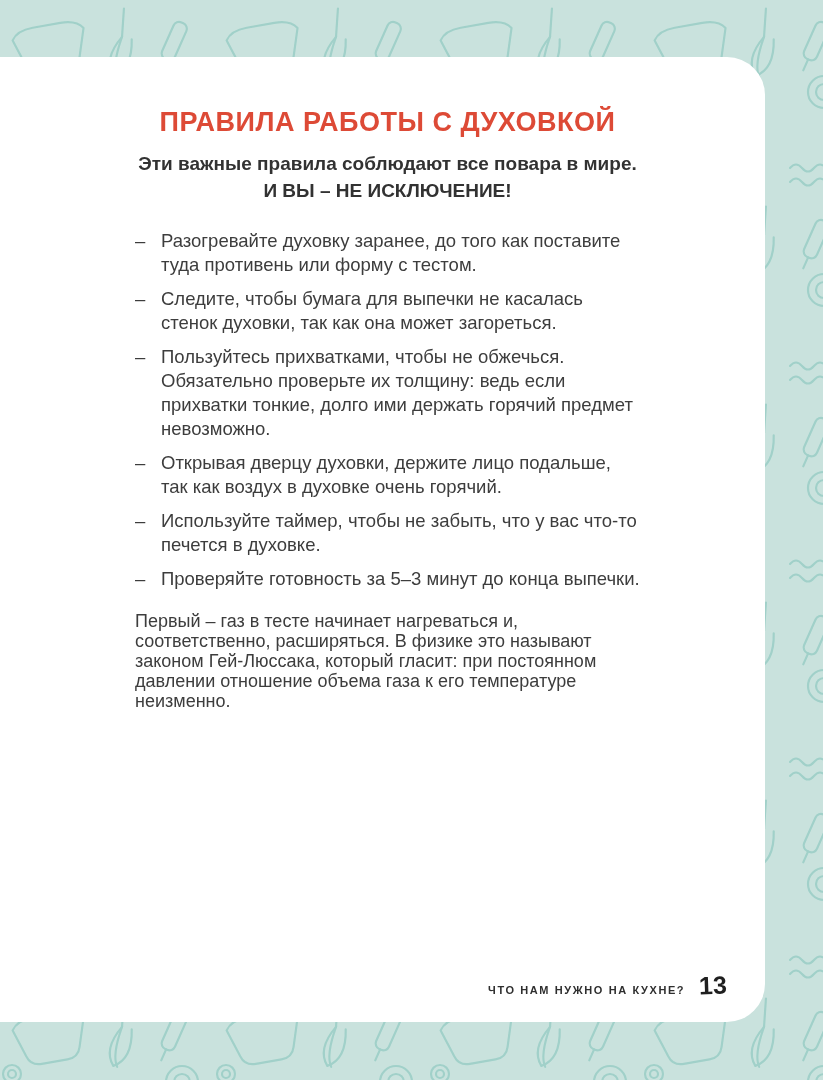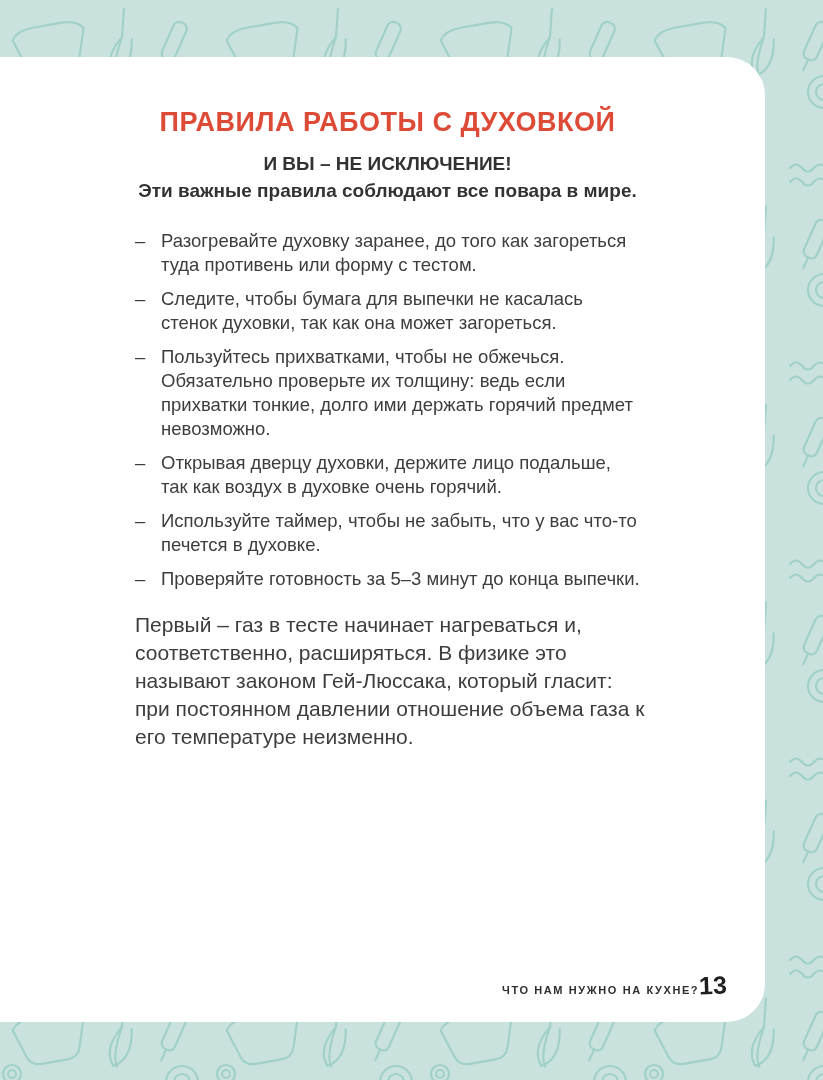--- a/index.html
+++ b/index.html
@@ -62,34 +62,35 @@
   .lead {
     margin-top: 11px;
     text-align: center;
     font-weight: bold;
     font-size: 19px;
     line-height: 27px;
     color: #323232;
   }
   .lead div { white-space: nowrap; }
   .para {
-    font-size: 21px;
-    line-height: 28px;
+    font-size: 18px;
+    line-height: 20px;
     color: #3d3d3d;
     text-align: left;
     width: 512px;
   }
   .para-1 { margin-top: 20px; }
   .para-2 { margin-top: 8px; }
   .footer {
     position: absolute;
     right: 38px;
     bottom: 22px;
     display: flex;
     align-items: baseline;
+    gap: 14px;
   }
   .running-title {
     font-size: 11px;
     font-weight: bold;
     letter-spacing: 1.6px;
     color: #2e2e2e;
   }
   .page-number {
     font-size: 25px;
     font-weight: bold;
@@ -137,28 +138,28 @@
     </defs>
     <rect width="823" height="1080" fill="url(#doodles)"></rect>
   </svg>
 
   <div class="page-card">
     <div class="content">
 
       <div class="h-red title-1">ПРАВИЛА РАБОТЫ С ДУХОВКОЙ</div>
 
       <div class="intro">
+        <div>Эти важные правила соблюдают все повара в мире.</div>
         <div>И ВЫ – НЕ ИСКЛЮЧЕНИЕ!</div>
-        <div>Эти важные правила соблюдают все повара в мире.</div>
       </div>
 
       <div class="rules-list">
         <div class="rule-item">
           <span class="dash">–</span>
-          <span class="rule-text">Разогревайте духовку заранее, до того как загореться туда противень или форму с тестом.</span>
+          <span class="rule-text">Разогревайте духовку заранее, до того как поставите туда противень или форму с тестом.</span>
         </div>
         <div class="rule-item">
           <span class="dash">–</span>
           <span class="rule-text">Следите, чтобы бумага для выпечки не касалась стенок духовки, так как она может загореться.</span>
         </div>
         <div class="rule-item">
           <span class="dash">–</span>
           <span class="rule-text">Пользуйтесь прихватками, чтобы не обжечься. Обязательно проверьте их толщину: ведь если прихватки тонкие, долго ими держать горячий предмет невозможно.</span>
         </div>
         <div class="rule-item">

